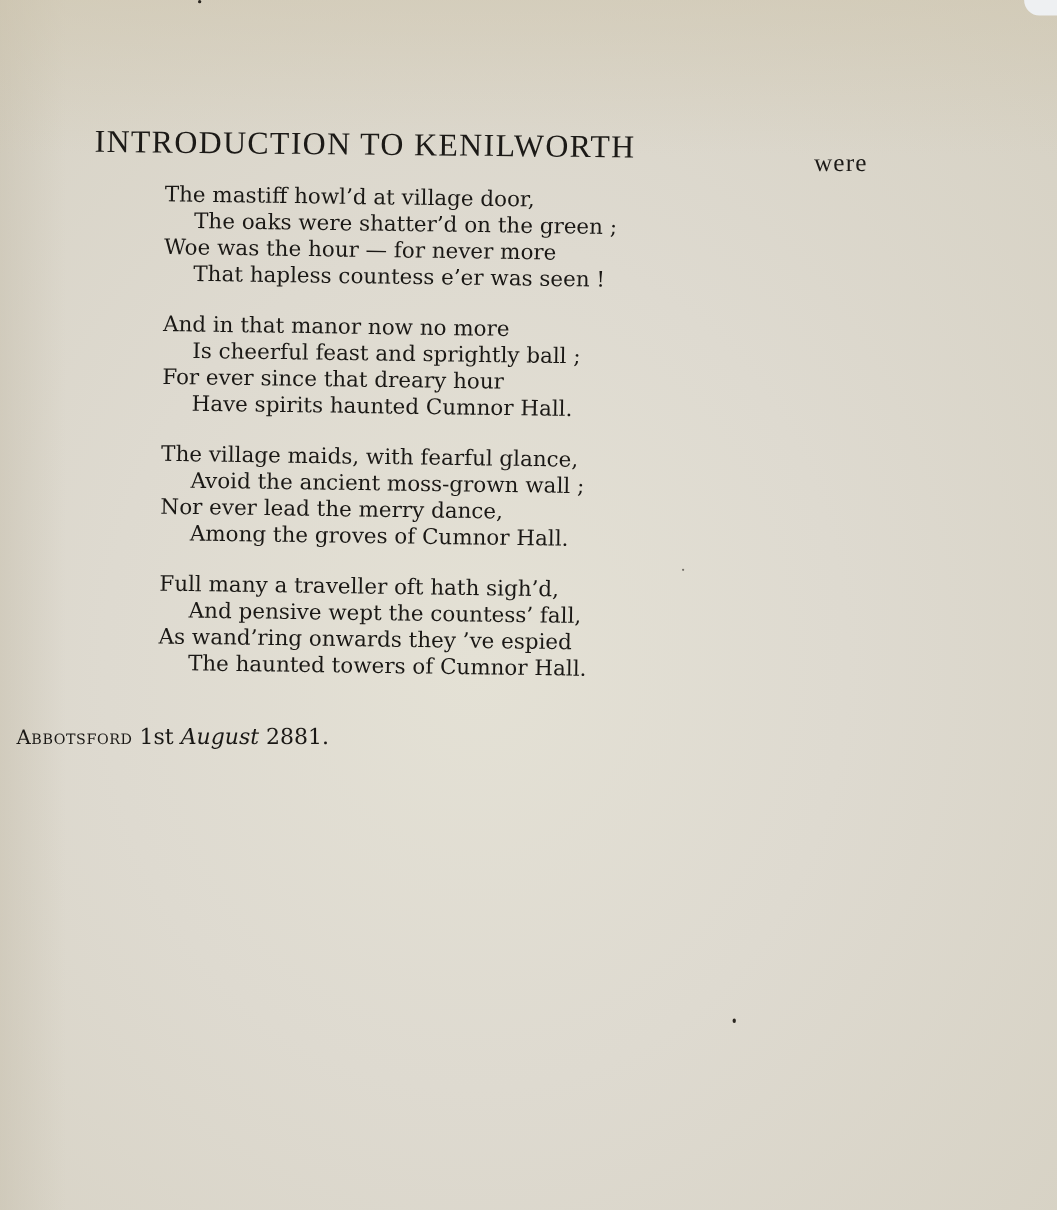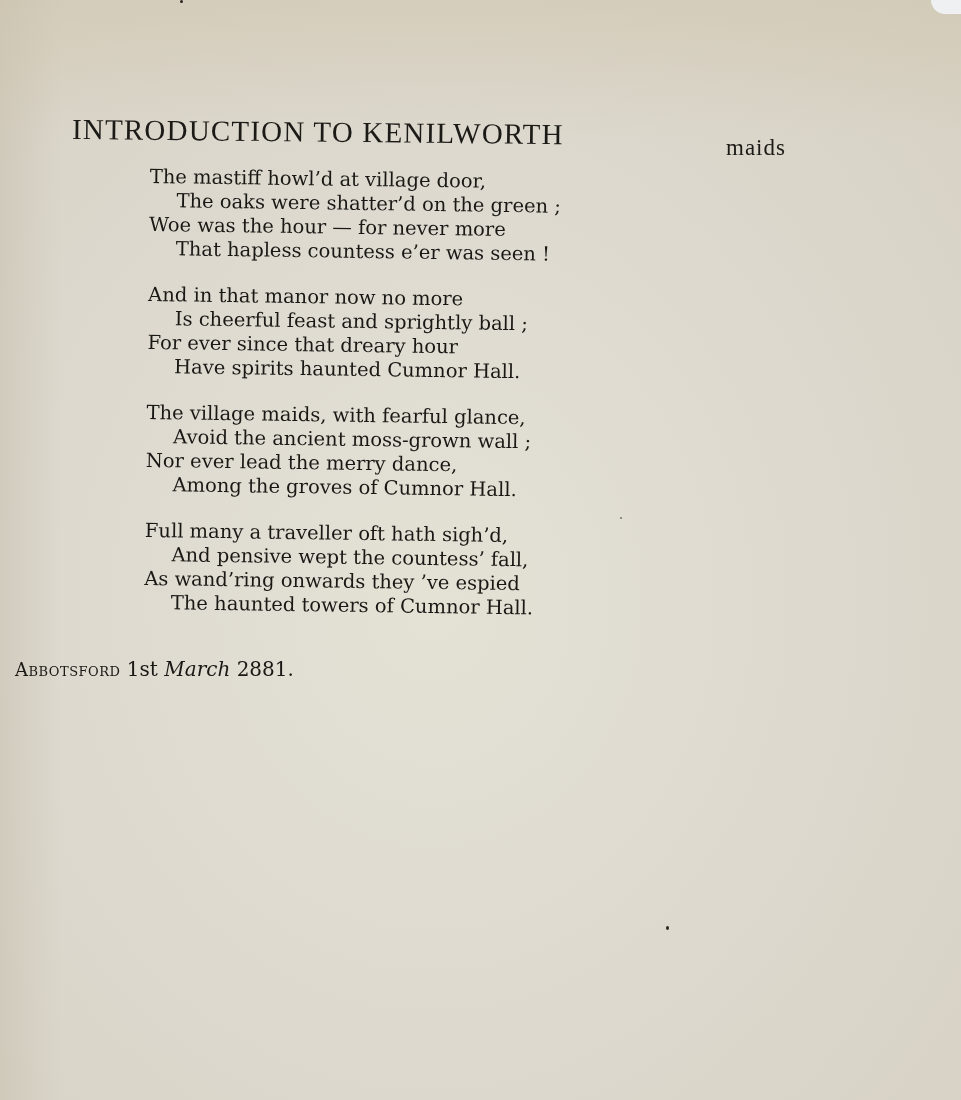--- a/index.html
+++ b/index.html
@@ -43,21 +43,21 @@
       border-bottom-left-radius: 18px;
     }
     .speck {
       position: absolute;
       width: 3px; height: 3px;
       border-radius: 50%;
       background: #2a2620;
     }
     .running-head {
       position: absolute;
-      left: 72px;
+      left: 86px;
       top: 113px;
       width: 700px;
       height: 44px;
       color: #1c1a17;
       text-decoration: underline;
     }
     .running-title {
       position: absolute;
       left: 0;
       top: 0;
@@ -123,21 +123,21 @@
 <div class="page">
   <div class="page-shade-left"></div>
   <div class="page-shade-top"></div>
   <div class="corner-fold"></div>
   <div class="speck" style="left:180px; top:0px;"></div>
   <div class="speck" style="left:666px; top:926px; width:3px; height:4px;"></div>
   <div class="speck" style="left:620px; top:517px; width:2px; height:2px; opacity:0.6;"></div>
 
   <div class="running-head">
     <span class="running-title">INTRODUCTION TO KENILWORTH</span>
-    <span class="folio">maids</span>
+    <span class="folio">were</span>
   </div>
 
   <div class="poem">
     <div class="stanza">
       <span class="line">The mastiff howl’d at village door,</span>
       <span class="line indent">The oaks were shatter’d on the green ;</span>
       <span class="line">Woe was the hour — for never more</span>
       <span class="line indent">That hapless countess e’er was seen !</span>
     </div>
     <div class="stanza">
@@ -156,16 +156,16 @@
       <span class="line">Full many a traveller oft hath sigh’d,</span>
       <span class="line indent">And pensive wept the countess’ fall,</span>
       <span class="line">As wand’ring onwards they ’ve espied</span>
       <span class="line indent">The haunted towers of Cumnor Hall.</span>
     </div>
   </div>
 
   <div class="signature">
     <span class="sig-place">Abbotsford</span>
     <span>1st</span>
-    <span class="sig-date-ital">March</span>
+    <span class="sig-date-ital">August</span>
     <span>2881.</span>
   </div>
 </div>
 
 </body></html>

